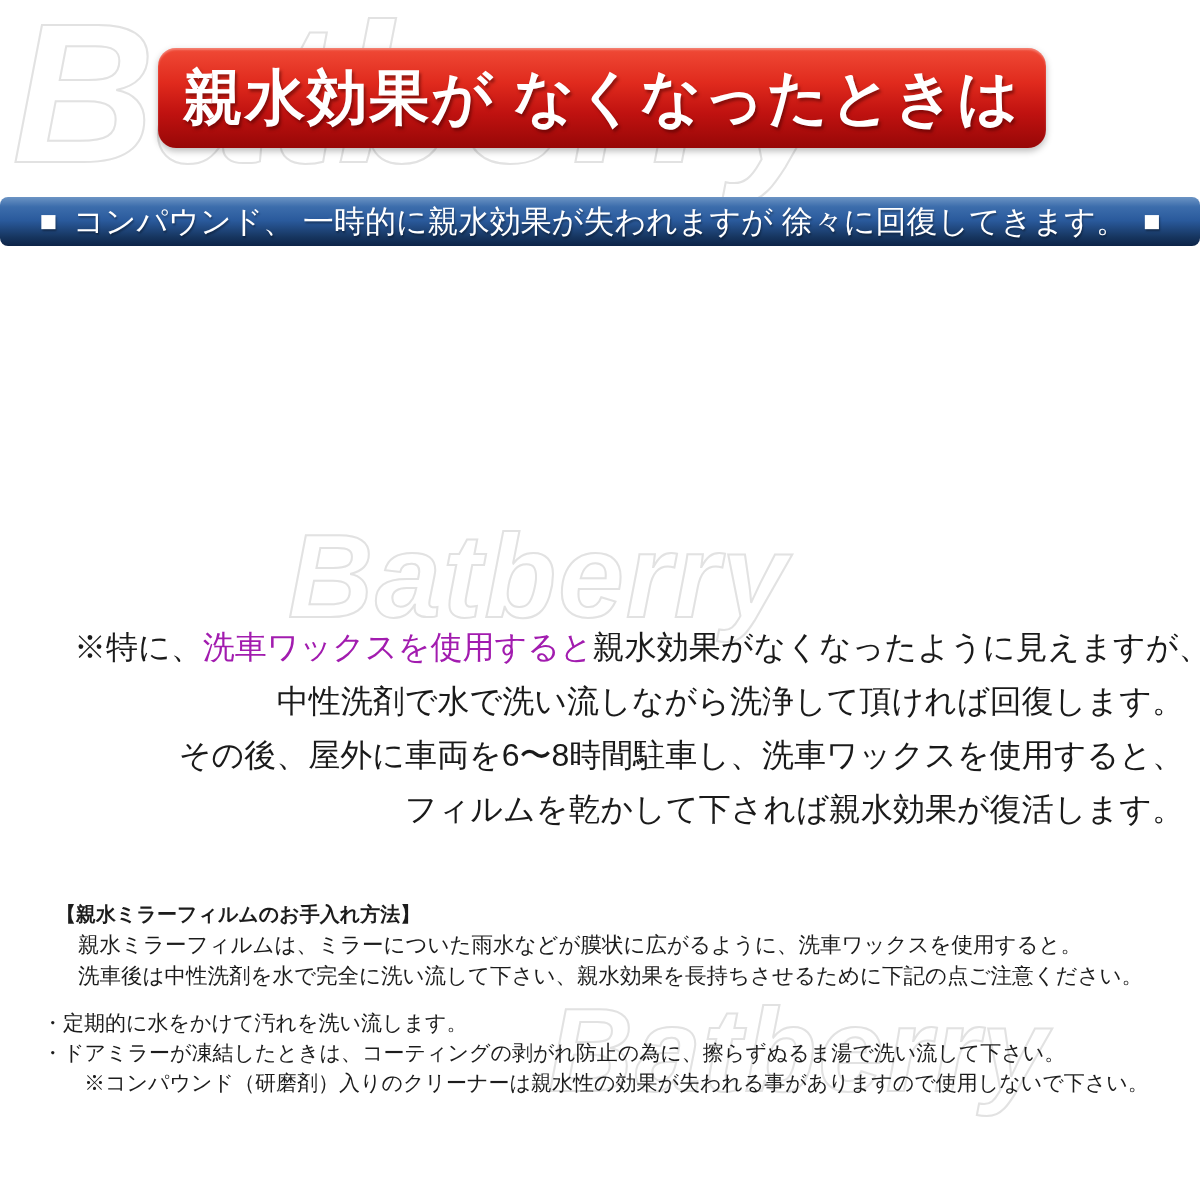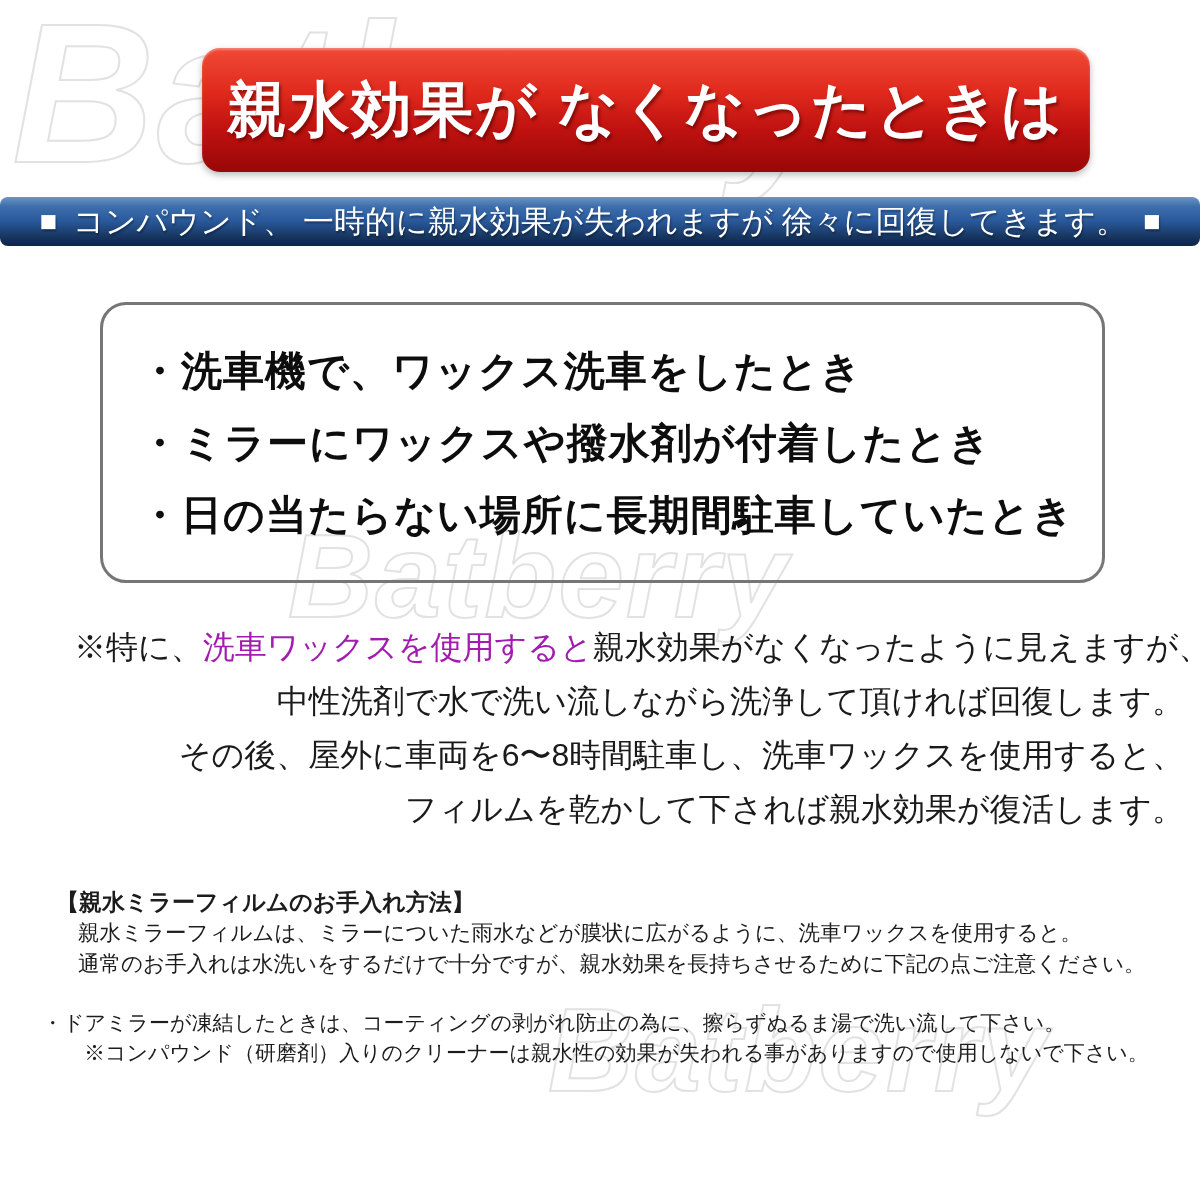--- a/index.html
+++ b/index.html
@@ -11,25 +11,25 @@
   .wm{
     position:absolute;z-index:0;font-style:italic;font-weight:bold;
     color:#ffffff;-webkit-text-stroke:2px #e2e2e2;letter-spacing:2px;
     white-space:nowrap;user-select:none;
   }
   .wm1{left:12px;top:-20px;font-size:198px;}
   .wm2{left:288px;top:508px;font-size:118px;}
   .wm3{left:548px;top:982px;font-size:118px;}
   
   .banner{
-    position:absolute;z-index:2;left:158px;top:48px;width:888px;height:124px;
+    position:absolute;z-index:2;left:158px;top:48px;width:888px;height:100px;
     border-radius:18px;
     background:linear-gradient(180deg,#f04a36 0%,#e02a1d 35%,#c01210 65%,#970707 100%);
     box-shadow:0 3px 7px rgba(0,0,0,0.28), inset 0 2px 2px rgba(255,255,255,0.30);
-    display:flex;align-items:center;justify-content:center;margin-left:44px;
+    display:flex;align-items:center;justify-content:center;
   }
   .banner-title{
     color:#ffffff;font-size:60px;font-weight:bold;letter-spacing:2px;
     text-shadow:2px 3px 3px rgba(70,0,0,0.50);white-space:nowrap;
   }
   
   .notice-bar{
     position:absolute;z-index:2;left:0;top:197px;width:1200px;height:49px;
     border-radius:8px;
     background:linear-gradient(180deg,#6c94c4 0%,#3c6dac 20%,#2a5a9c 48%,#16355f 82%,#0d2448 100%);
@@ -53,21 +53,21 @@
   
   .recovery{
     position:absolute;z-index:1;left:74px;top:620px;width:1110px;
     font-size:32px;color:#1a1a1a;
   }
   .recovery .rline{line-height:54px;white-space:nowrap;}
   .recovery .indent{padding-left:30px;text-align:right;}
   .hl-red{color:#a21caf;}
   
   .care{position:absolute;z-index:1;left:56px;top:886px;width:1120px;color:#1c1c1c;}
-  .care-heading{font-size:23px;font-weight:bold;line-height:32px;white-space:nowrap;}
+  .care-heading{font-size:20px;font-weight:bold;line-height:32px;white-space:nowrap;margin-top:12px;}
   .care-line{font-size:21.5px;line-height:31px;padding-left:22px;white-space:nowrap;}
   
   .tips{position:absolute;z-index:1;left:42px;top:1008px;width:1150px;color:#1c1c1c;}
   .tip-item{font-size:21px;line-height:30px;white-space:nowrap;}
   .tip-item.note{padding-left:42px;}
 </style>
 </head>
 <body>
 
 <div class="canvas">
@@ -79,39 +79,35 @@
   <div class="banner">
     <span class="banner-title">親水効果が なくなったときは</span>
   </div>
 
   <div class="notice-bar">
     <span class="notice-square left">■</span>
     <span class="notice-text">コンパウンド、 一時的に親水効果が失われますが 徐々に回復してきます。</span>
     <span class="notice-square right">■</span>
   </div>
 
-  <div class="causes-box">
-    <div class="cause-item">・洗車機で、ワックス洗車をしたとき</div>
-    <div class="cause-item">・ミラーにワックスや撥水剤が付着したとき</div>
-    <div class="cause-item">・日の当たらない場所に長期間駐車していたとき</div>
-  </div>
 
   <div class="recovery">
     <div class="rline">
       <span>※特に、</span><span class="hl-red">洗車ワックスを使用すると</span><span>親水効果がなくなったように見えますが、</span>
     </div>
     <div class="rline indent">中性洗剤で水で洗い流しながら洗浄して頂ければ回復します。</div>
     <div class="rline indent">その後、屋外に車両を6〜8時間駐車し、洗車ワックスを使用すると、</div>
     <div class="rline indent">フィルムを乾かして下されば親水効果が復活します。</div>
   </div>
 
   <div class="care">
     <div class="care-heading">【親水ミラーフィルムのお手入れ方法】</div>
     <div class="care-line">親水ミラーフィルムは、ミラーについた雨水などが膜状に広がるように、洗車ワックスを使用すると。</div>
-    <div class="care-line">通常のお手入れは水洗いをするだけで十分ですが、親水効果を長持ちさせるために下記の点ご注意ください。</div>
+    <div class="care-line">洗車後は中性洗剤を水で完全に洗い流して下さい、親水効果を長持ちさせるために下記の点ご注意ください。</div>
   </div>
 
   <div class="tips">
+    <div class="tip-item">・定期的に水をかけて汚れを洗い流します。</div>
     <div class="tip-item">・ドアミラーが凍結したときは、コーティングの剥がれ防止の為に、擦らずぬるま湯で洗い流して下さい。</div>
     <div class="tip-item note">※コンパウンド（研磨剤）入りのクリーナーは親水性の効果が失われる事がありますので使用しないで下さい。</div>
   </div>
 
 </div>
 
 </body></html>

